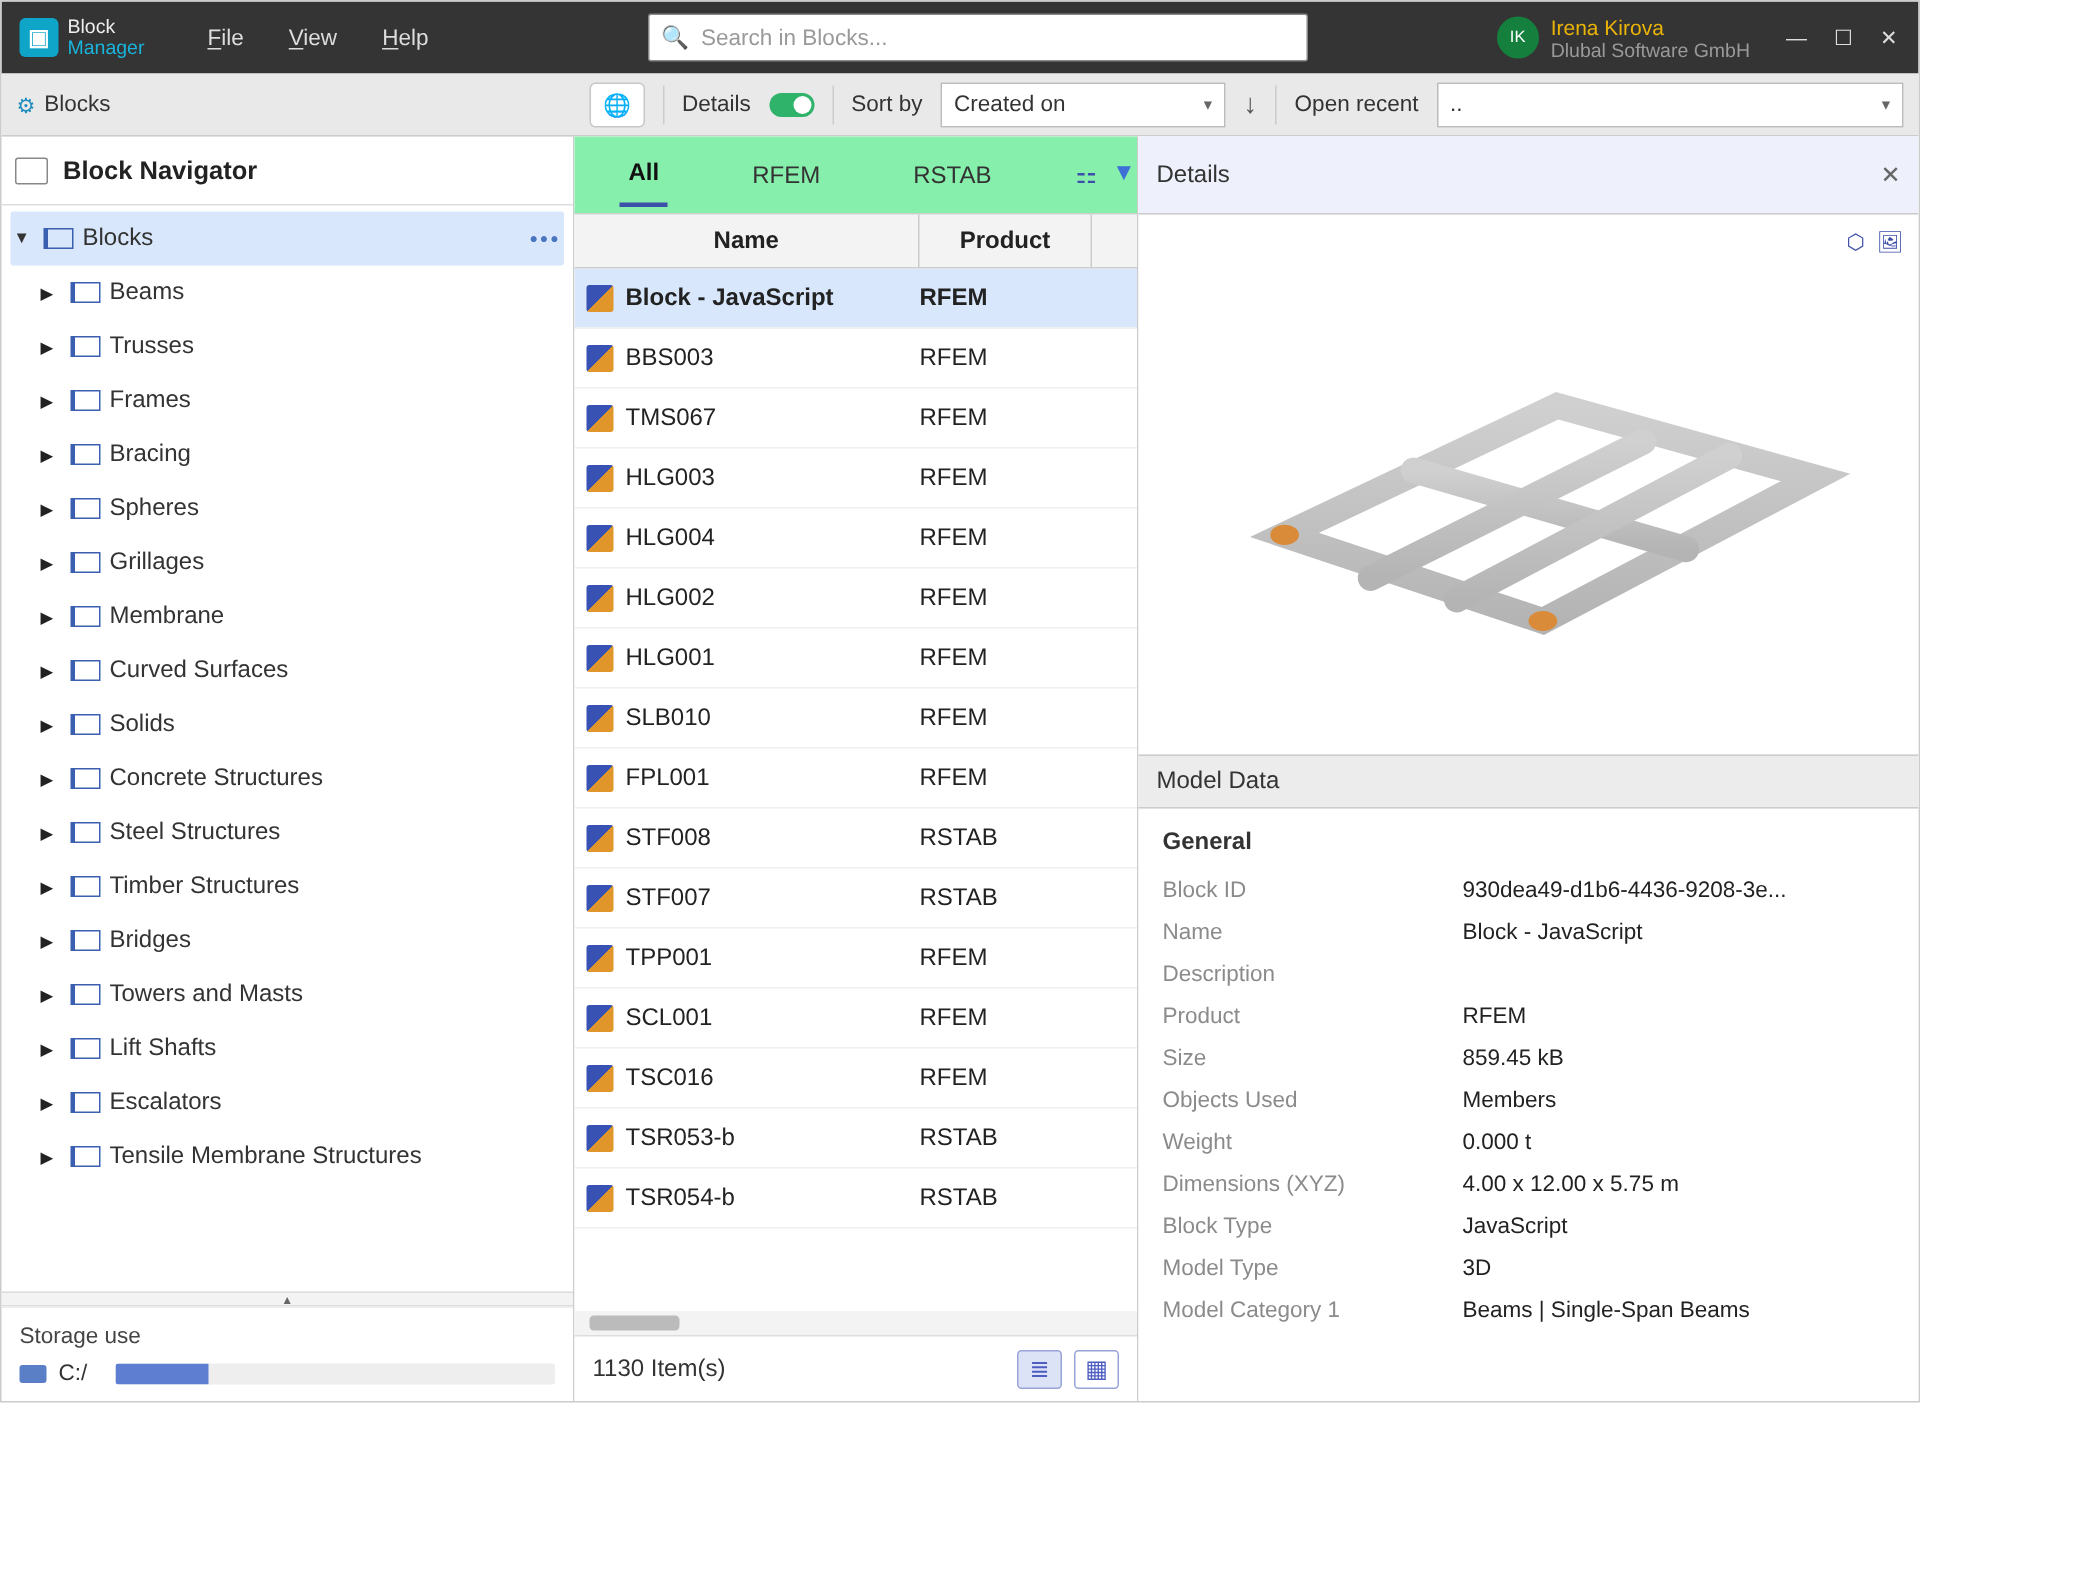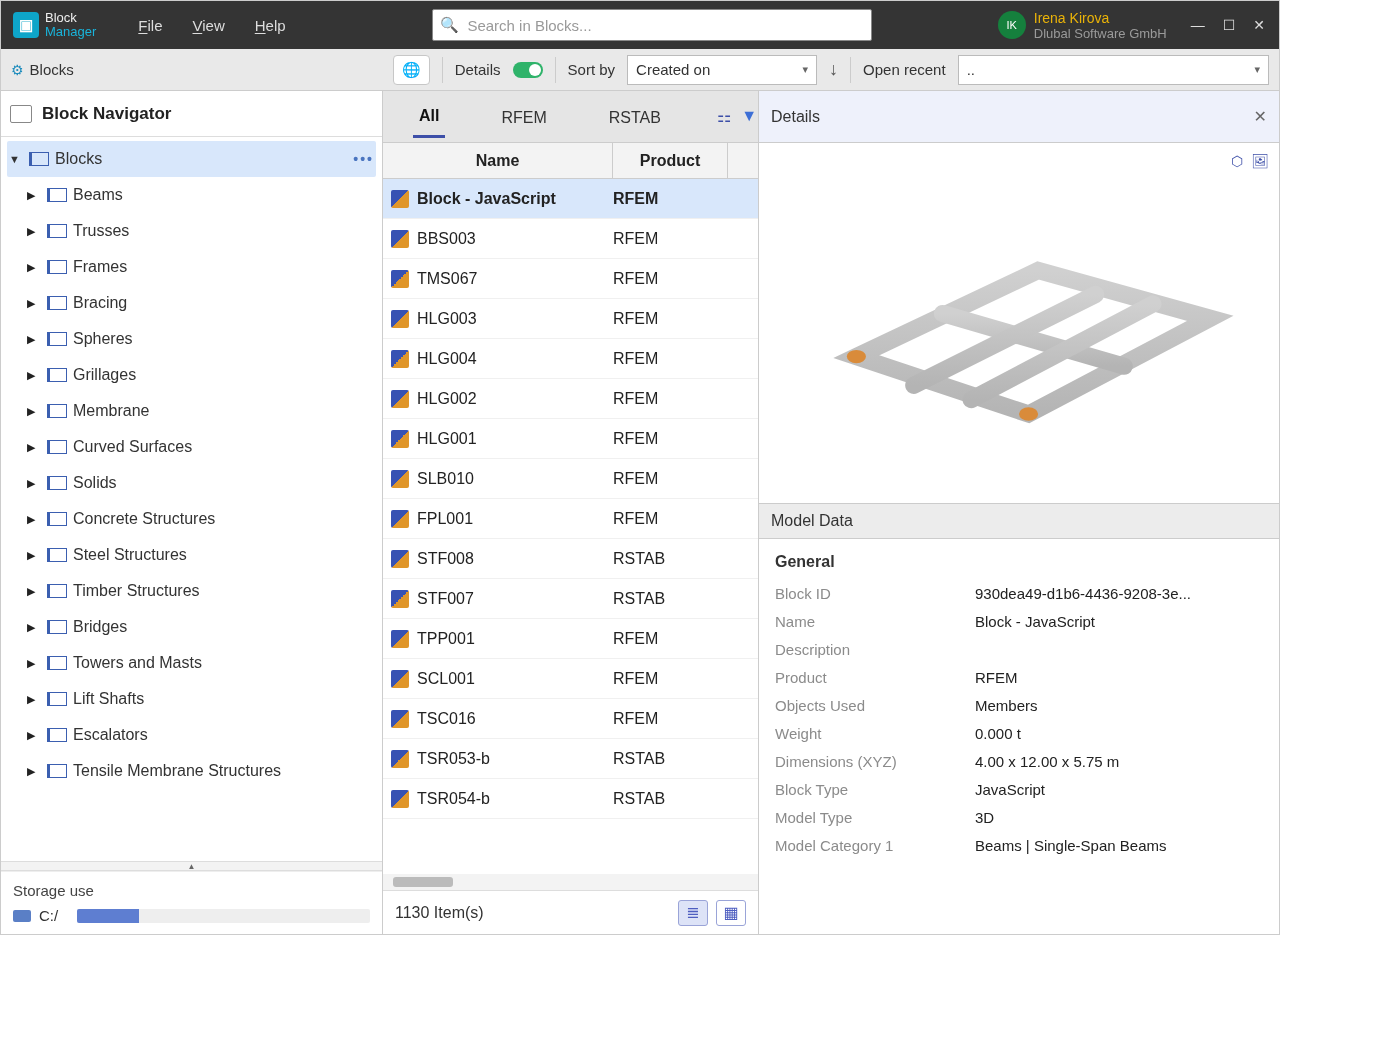--- a/index.html
+++ b/index.html
@@ -58,21 +58,21 @@
 .storage{padding:8px 12px 10px 12px;border-top:1px solid #eee}
 .storage h4{margin:2px 0 8px 0;font-weight:400;font-size:15px;color:#444}
 .drive{display:flex;align-items:center;gap:8px}
 .drive-ico{width:18px;height:12px;background:#5a7fc6;border-radius:2px}
 .drive-name{font-size:15px;color:#333;width:30px}
 .drive-bar{flex:1;height:14px;background:#eee;border-radius:2px;overflow:hidden}
 .drive-fill{height:100%;background:#5e7ed1}
 .drive-txt{font-size:15px;color:#333;text-align:right;margin-top:6px}
 
 .center{flex:1;display:flex;flex-direction:column;border-right:1px solid #ccc;min-width:0;background:#fff}
-.tabs{display:flex;align-items:center;height:52px;background:#e5e5e5;border-bottom:1px solid #ccc;padding-left:30px;gap:50px;font-size:16px;color:#333}
+.tabs{display:flex;align-items:center;height:52px;background:#86efac;border-bottom:1px solid #ccc;padding-left:30px;gap:50px;font-size:16px;color:#333}
 .tabs .tab{padding:12px 6px 10px 6px;cursor:default}
 .tabs .tab.active{color:#111;border-bottom:3px solid #3d4fa8;font-weight:600}
 .tabs .tab-tools{margin-left:auto;display:flex;gap:10px;padding-right:10px;color:#3d4fa8}
 .tbl-head{display:flex;background:#f3f3f3;border-bottom:1px solid #ccc;height:36px;font-weight:600;font-size:16px;color:#222}
 .tbl-head div{display:flex;align-items:center;justify-content:center}
 .col-name{width:230px;border-right:1px solid #ccc}
 .col-prod{width:115px;border-right:1px solid #ccc}
 .list{flex:1;overflow:auto}
 .row{display:flex;align-items:center;height:40px;border-bottom:1px solid #f0f0f0;font-size:16px}
 .row.sel{background:#d8e7fb;font-weight:600}
@@ -472,20 +472,24 @@
             </div>
             <div class="kv">
               <span class="k">Description</span>
               <span class="v"></span>
             </div>
             <div class="kv">
               <span class="k">Product</span>
               <span class="v">RFEM</span>
             </div>
             <div class="kv">
+              <span class="k">Size</span>
+              <span class="v">859.45 kB</span>
+            </div>
+            <div class="kv">
               <span class="k">Objects Used</span>
               <span class="v">Members</span>
             </div>
             <div class="kv">
               <span class="k">Weight</span>
               <span class="v">0.000 t</span>
             </div>
             <div class="kv">
               <span class="k">Dimensions (XYZ)</span>
               <span class="v">4.00 x 12.00 x 5.75 m</span>

